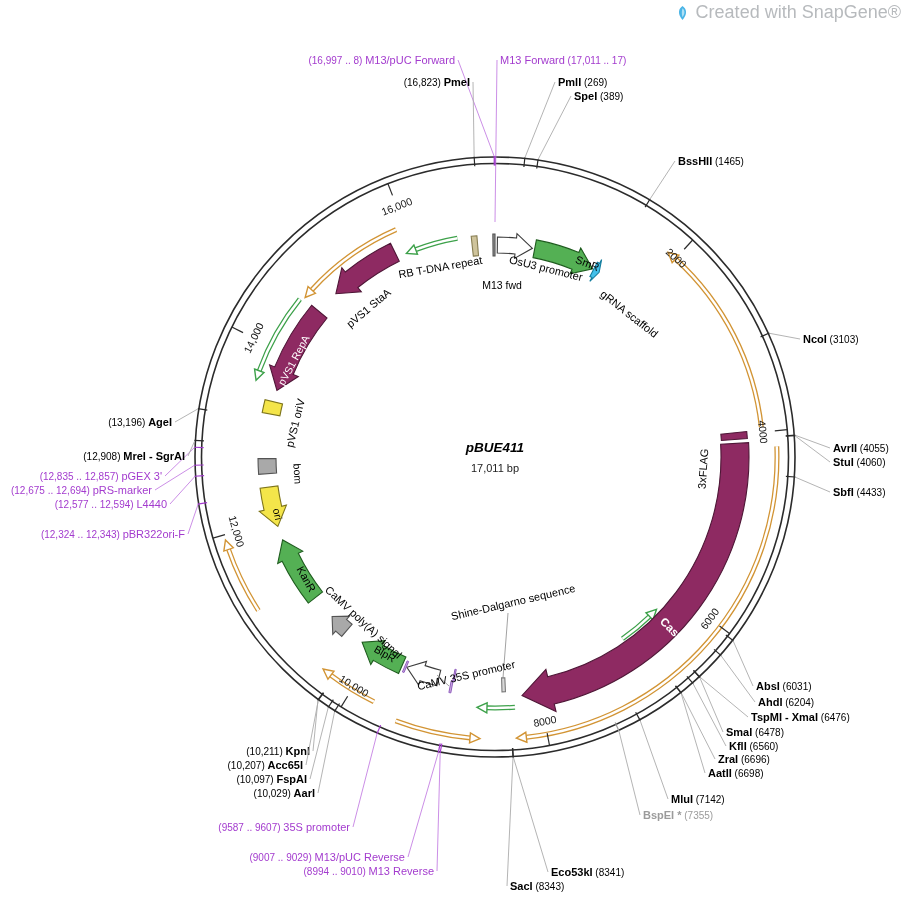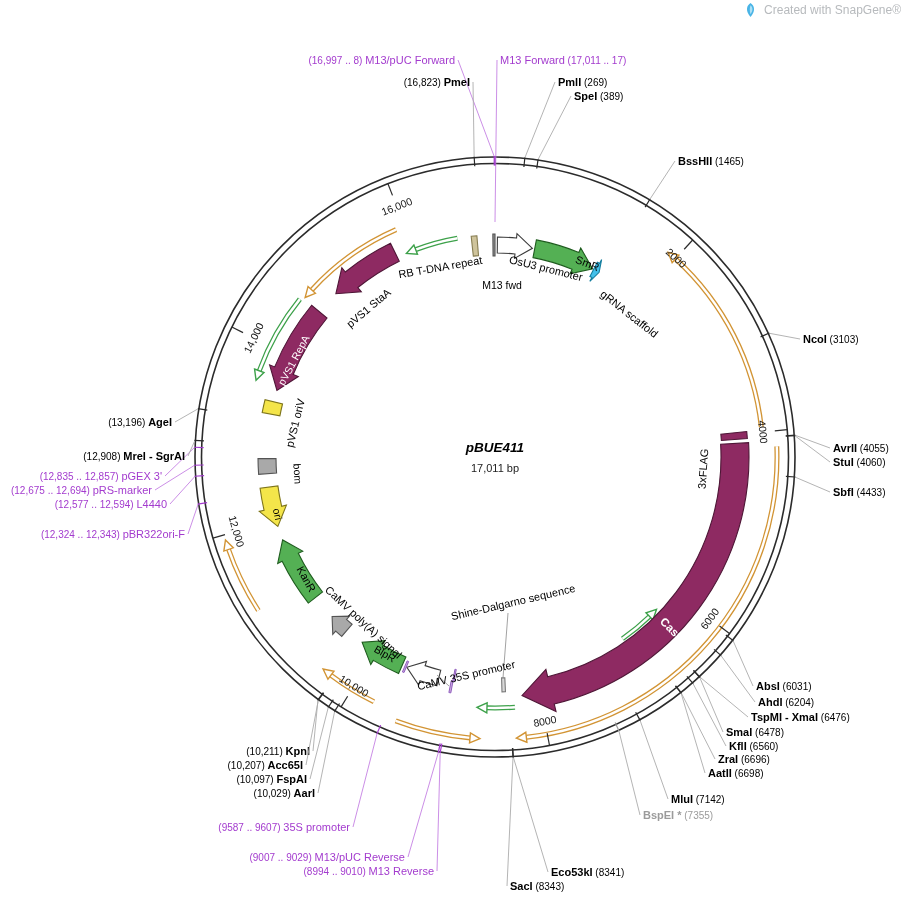--- a/index.html
+++ b/index.html
@@ -1,20 +1,20 @@
 <!DOCTYPE html>
 <html><head>
 <meta charset="utf-8">
 <style>
   html,body{margin:0;padding:0;background:#fff;}
   .stage{position:relative;width:907px;height:897px;background:#fff;overflow:hidden;
          font-family:"Liberation Sans",sans-serif;}
   svg text{font-family:"Liberation Sans",sans-serif;}
   .watermark{position:absolute;top:2px;right:6px;display:flex;align-items:center;gap:6px;
-             color:#b7babd;font-size:12px;}
+             color:#b7babd;font-size:18px;}
   .watermark .wm-brand{color:#b7babd;}
   .center-title{position:absolute;left:495px;top:457px;transform:translate(-50%,-50%);
                 text-align:center;pointer-events:none;}
   .center-title .pname{font-weight:bold;font-size:13.5px;color:#000;font-style:italic;}
   .center-title .psize{font-size:11px;color:#222;margin-top:7px;}
 </style>
 </head>
 <body>
 
 <div class="stage">

